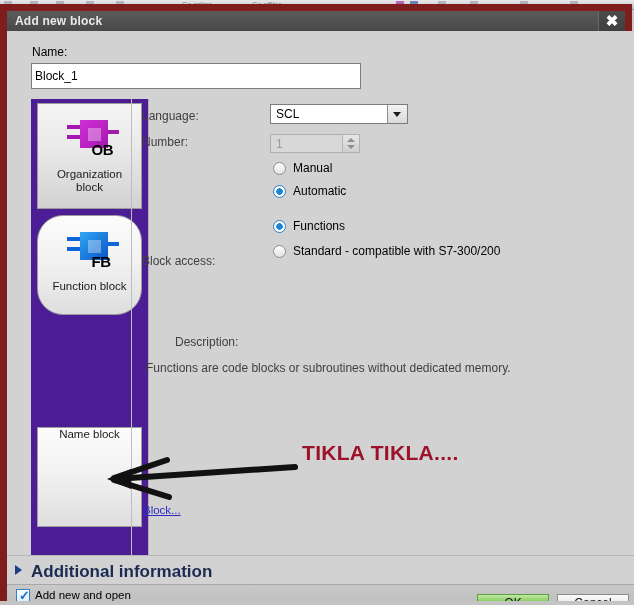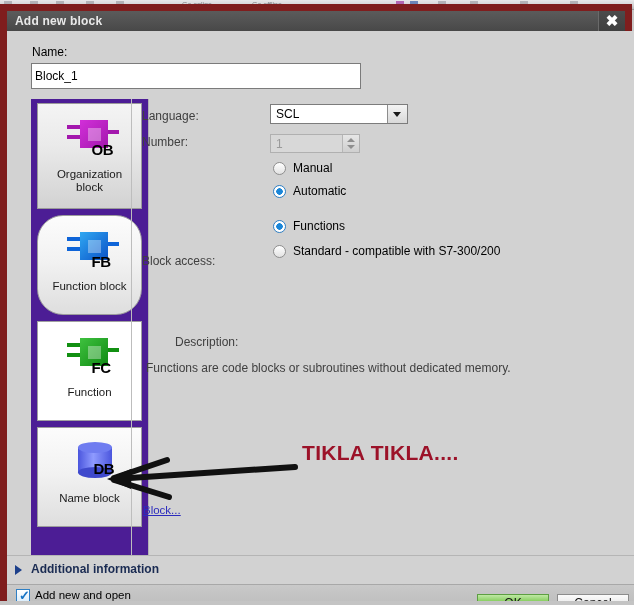--- a/index.html
+++ b/index.html
@@ -358,21 +358,21 @@
   }
   #additional-caret {
     position: absolute; left: 8px; top: 9px;
     width: 0; height: 0;
     border-top: 5px solid transparent;
     border-bottom: 5px solid transparent;
     border-left: 7px solid #1c3f8a;
   }
   #additional-label {
     position: absolute; left: 24px; top: 6px;
-    font-size: 12px; font-weight: bold;
+    font-size: 17px; font-weight: bold;
     color: #1a2b52;
   }
 
   
   #footer {
     position: absolute;
     left: 0; top: 553px;
     width: 630px; height: 23px;
     background: linear-gradient(to bottom,#c9c9c9,#bcbcbc);
     border-top: 1px solid #a8a8a8;
@@ -487,44 +487,22 @@
               <div class="pin r1"></div>
             <div class="glyph-body">
                 <div class="glyph-inner"></div>
               </div>
             <div class="glyph-text">FB</div>
           </div>
         </div>
         <div class="tile-label">Function block</div>
       </div>
 
-      <div id="tile-fc" class="block-tile plain">
-        <div class="tile-icon">
-          <div class="glyph-wrap" id="fc-glyph">
-            <div class="pin l1"></div>
-              <div class="pin l2"></div>
-              <div class="pin r1"></div>
-            <div class="glyph-body">
-                <div class="glyph-inner"></div>
-              </div>
-            <div class="glyph-text">FC</div>
-          </div>
-        </div>
-        <div class="tile-label">Function</div>
-      </div>
 
       <div id="tile-db" class="block-tile">
-        <div class="tile-icon">
-          <div id="db-glyph">
-            <div class="cyl-body"></div>
-            <div class="cyl-bottom"></div>
-            <div class="cyl-top"></div>
-            <div class="glyph-text">DB</div>
-          </div>
-        </div>
         <div class="tile-label">Name block</div>
       </div>
     </div>
 
     <div id="panel-divider"></div>
 
     <div id="right-panel">
 
       <div class="form-label" id="language-label">Language:</div>
       <div id="language-select">

